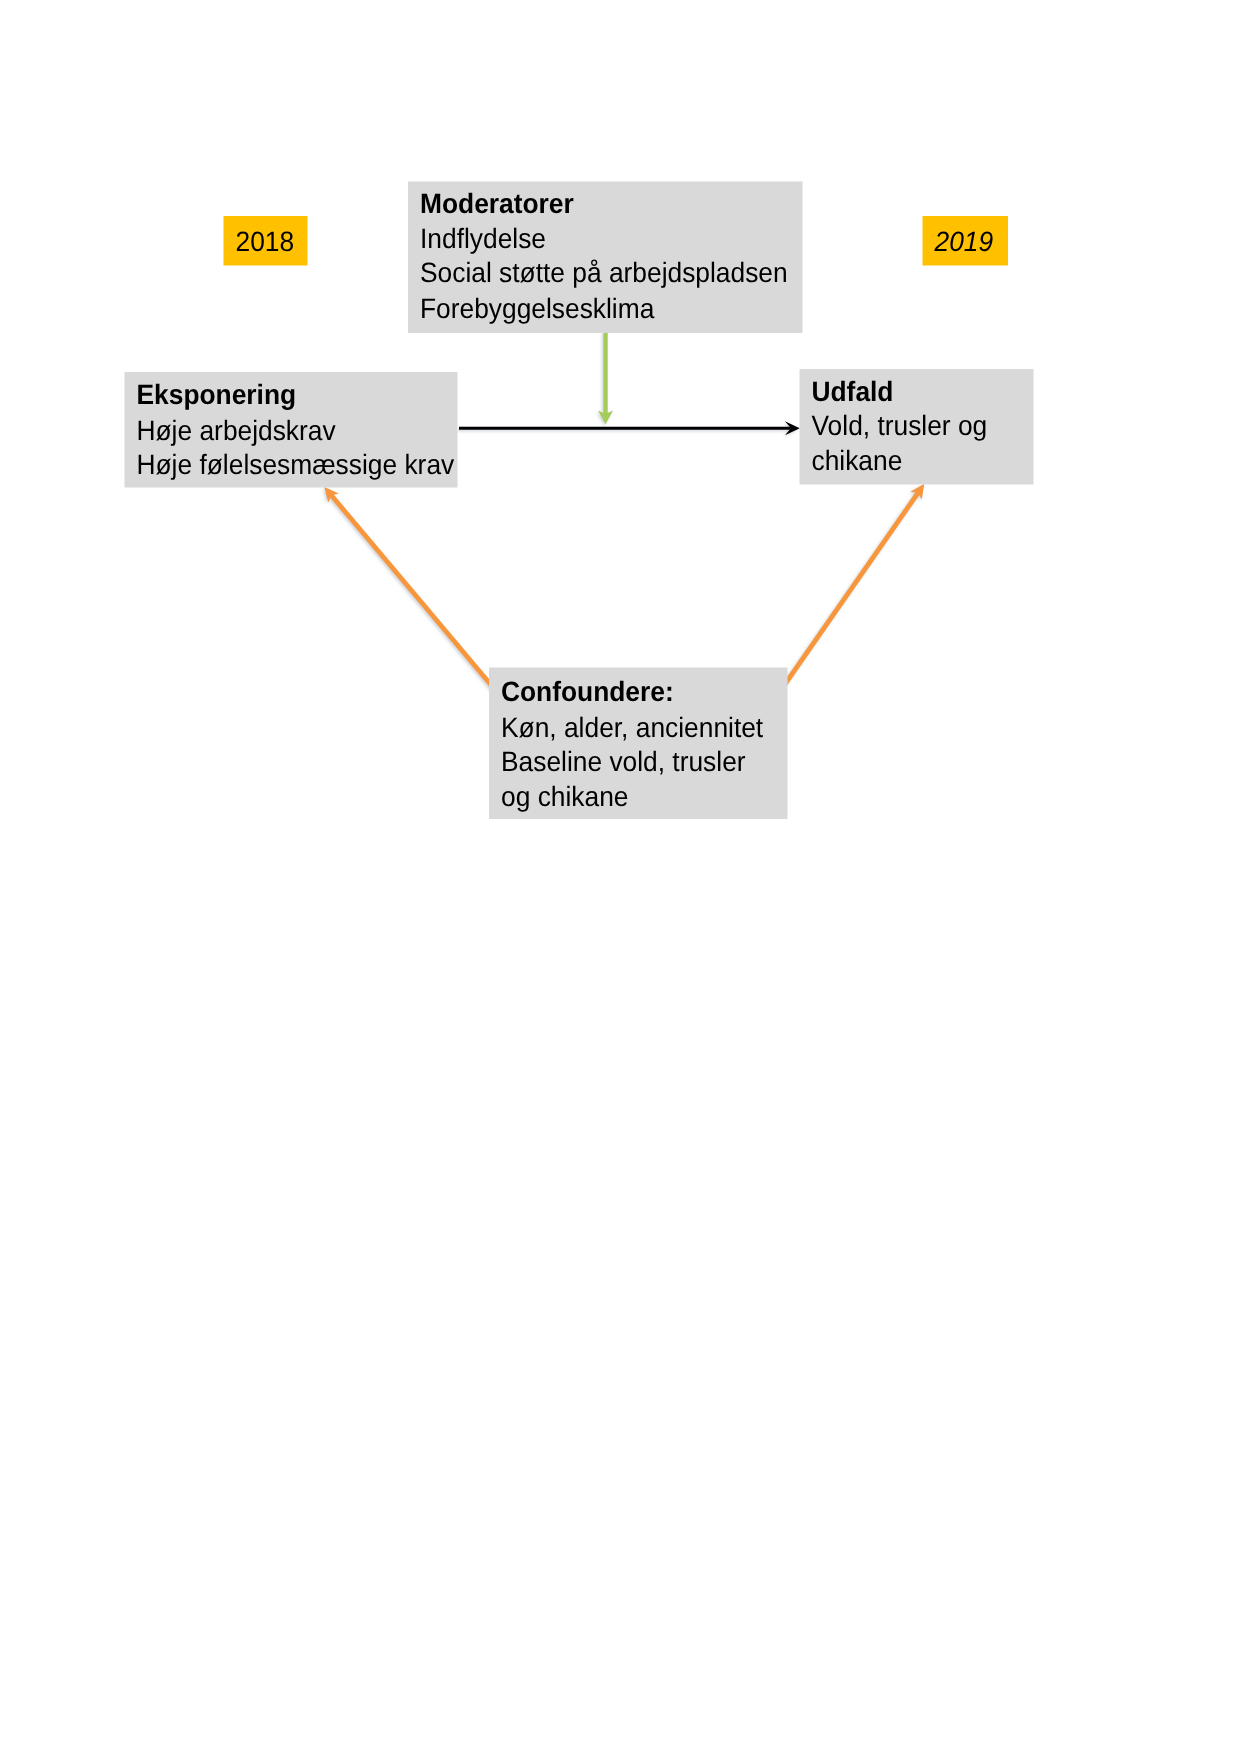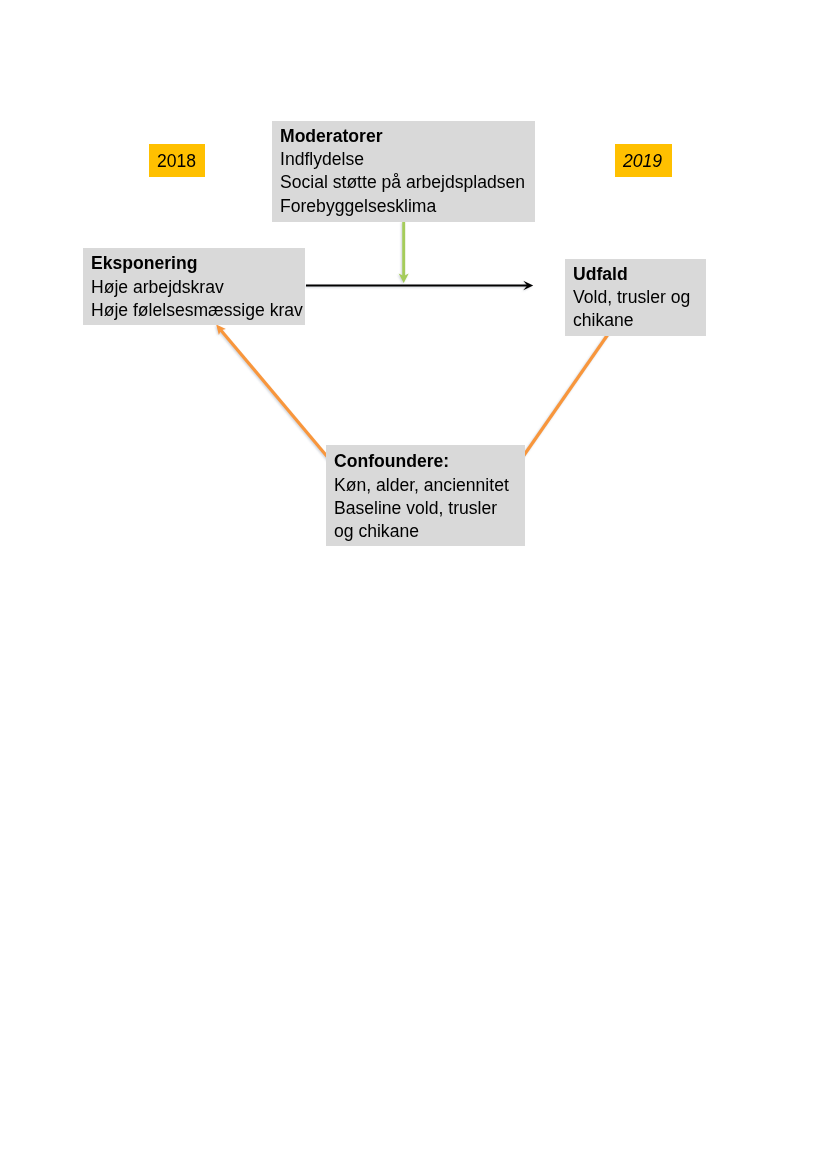--- a/index.html
+++ b/index.html
@@ -63,21 +63,21 @@
     left: 0; top: 0;
     width: 827px;
     height: 1169px;
     z-index: 1;
     overflow: visible;
     filter: drop-shadow(-0.5px 1.6px 1.1px rgba(126, 137, 155, 0.38));
   }
 
   #box-moderatorer { left: 272.2px; top: 121.2px; width: 262.4px; height: 100.6px; }
   #box-eksponering { left: 83.2px;  top: 248.2px; width: 222.2px; height: 76.4px;  }
-  #box-udfald      { left: 533.2px; top: 259px; width: 141px; height: 77.2px; margin-left: 32px;  }
+  #box-udfald      { left: 533.2px; top: 246px; width: 156px; height: 77.2px;  }
   #box-confoundere { left: 326.2px; top: 445.2px; width: 199.2px; height: 101.2px; padding-left: 16px; }
   #badge-2018      { left: 148.9px; top: 144.2px; width: 56.2px; height: 32.8px; }
   #badge-2019      { left: 615.2px; top: 144.2px; width: 57.0px; height: 32.8px; }
 
   #box-moderatorer > .txt { left: 8.1px; top: 2.9px; }
   #box-eksponering > .txt { left: 8.0px; top: 3.2px; }
   #box-udfald      > .txt { left: 8.0px; top: 3.0px; }
   #box-confoundere > .txt { left: 7.7px; top: 4.3px; }
   #badge-2018      > .txt { left: 8.5px; top: 4.8px; }
   #badge-2019      > .txt { left: 7.6px; top: 4.8px; }

